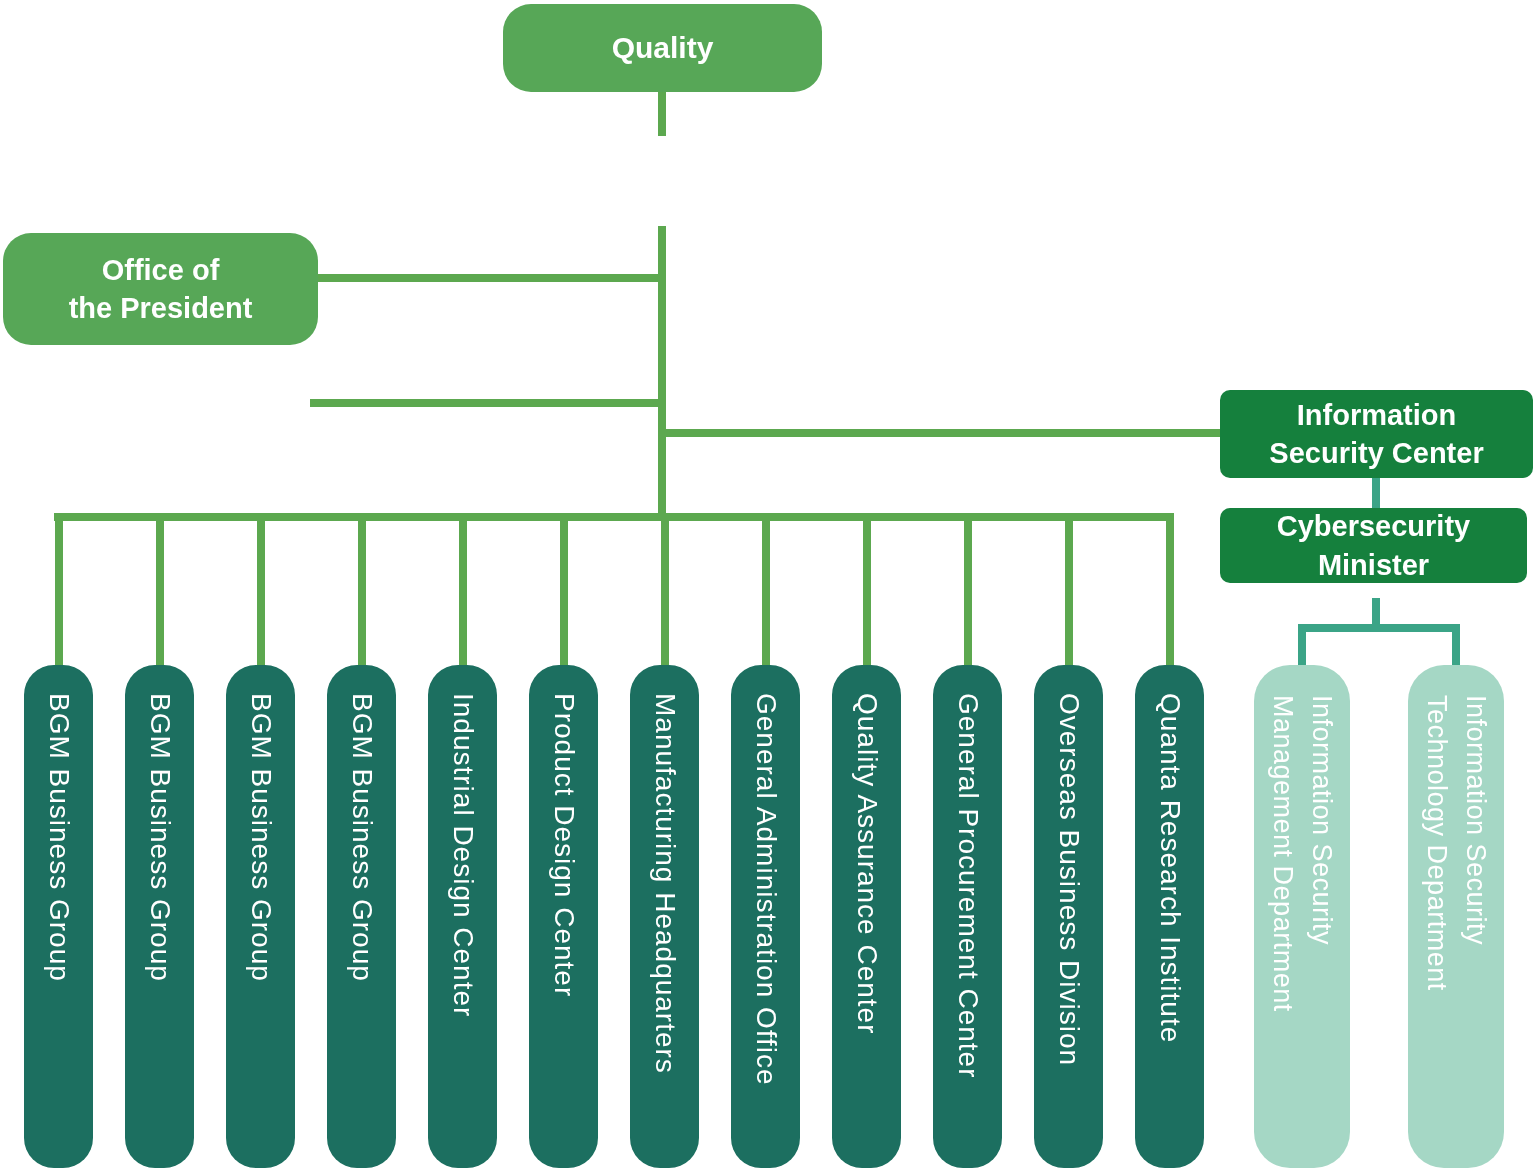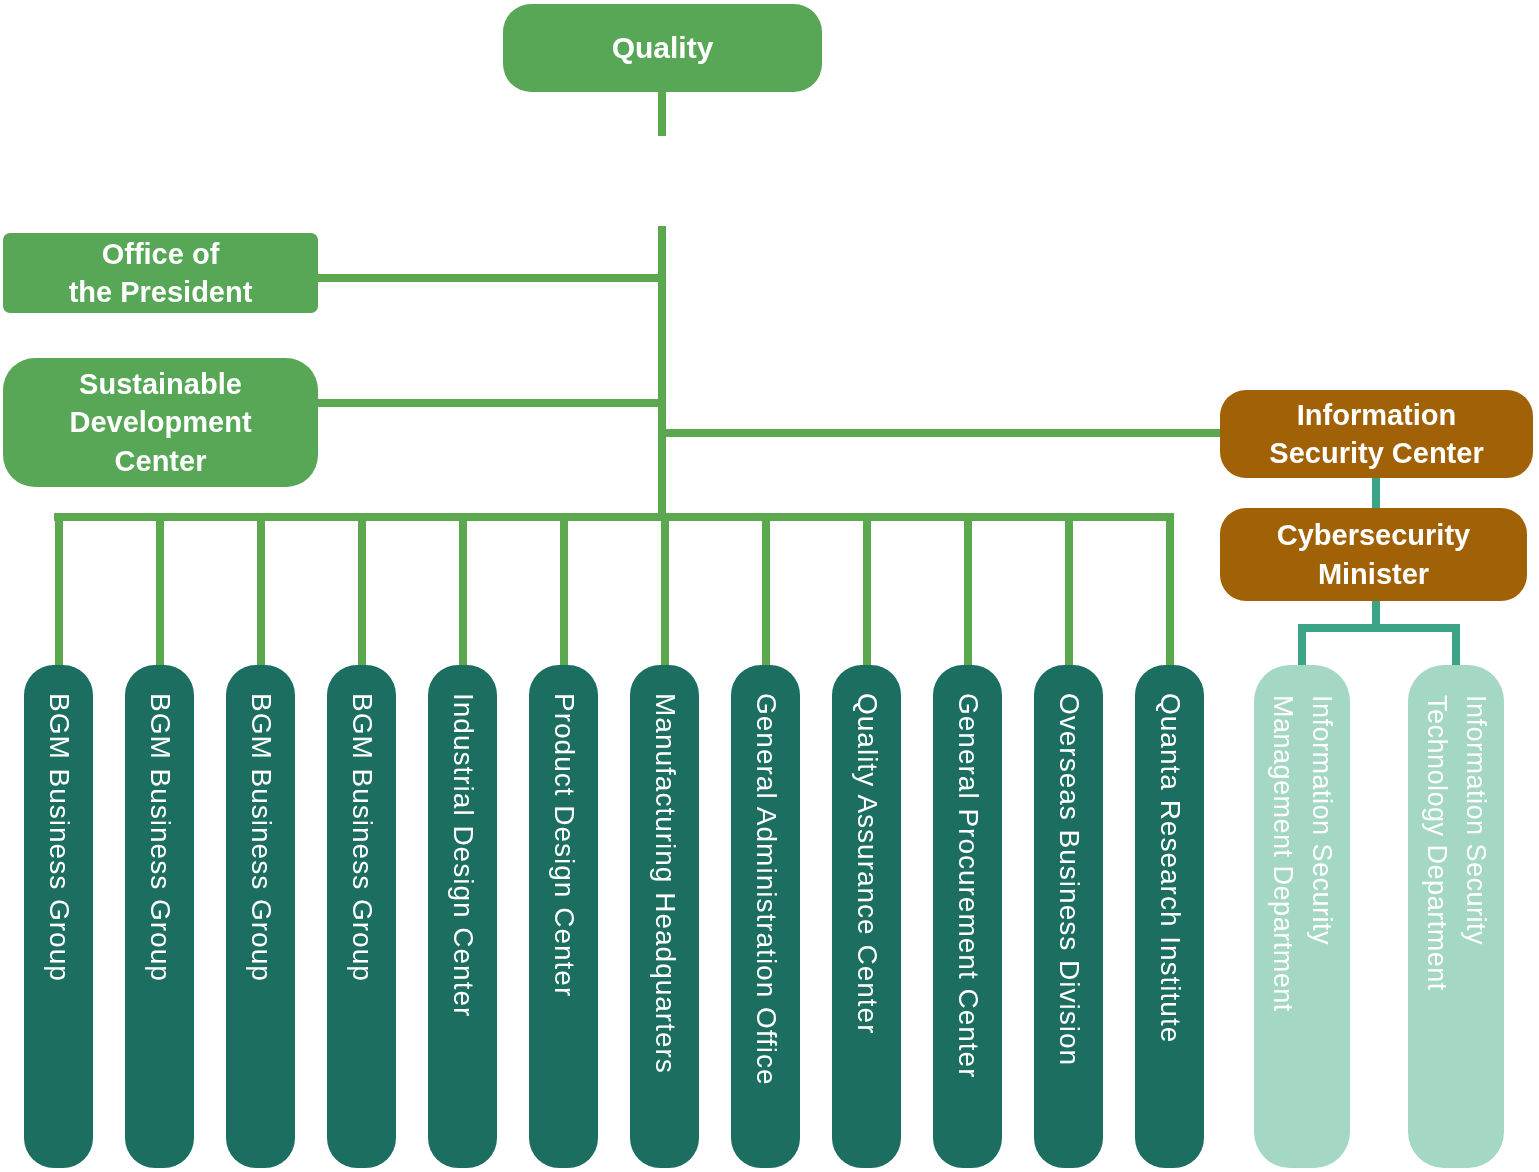--- a/index.html
+++ b/index.html
@@ -17,21 +17,21 @@
     display: flex;
     align-items: center;
     justify-content: center;
     text-align: center;
     color: #ffffff;
     font-weight: bold;
     white-space: pre-line;
     box-sizing: border-box;
   }
   .green-box { background: #57A757; border-radius: 28px; }
-  .teal-box  { background: #a16207; border-radius: 26px; }
+  .teal-box  { background: #15803d; border-radius: 10px; }
   .fs30 { font-size: 30px; line-height: 1.25; }
   .fs29 { font-size: 29px; line-height: 1.32; }
 
   
   .gline { position: absolute; background: #5CA84F; }
   .tline { position: absolute; background: #3BA487; }
 
   
   .drops {
     position: absolute;
@@ -137,29 +137,26 @@
       </span>
   </div>
 
   <div class="tline" style="left:1372px; top:474px; width:8px;   height:38px;"></div>
   <div class="tline" style="left:1372px; top:598px; width:8px;   height:30px;"></div>
   <div class="tline" style="left:1298px; top:624px; width:162px; height:8px;"></div>
   <div class="tline" style="left:1298px; top:624px; width:8px;   height:44px;"></div>
   <div class="tline" style="left:1452px; top:624px; width:8px;   height:44px;"></div>
 
   <div class="box green-box fs30" style="left:503px; top:4px;   width:319px; height:88px;">Quality</div>
-  <div class="box green-box fs29" style="left:3px;   top:233px; width:315px; height:80px;border-radius:7px;">Office of
+  <div class="box green-box fs29" style="left:3px;   top:233px; width:315px; height:112px;">Office of
 the President</div>
-  <div class="box green-box fs29" style="left:3px;   top:358px; width:315px; height:129px; border-radius:32px;">Sustainable
-Development
-Center</div>
 
   <div class="box teal-box fs29" style="left:1220px; top:390px; width:313px; height:88px;">Information
 Security Center</div>
-  <div class="box teal-box fs29" style="left:1220px; top:508px; width:307px; height:93px;">Cybersecurity
+  <div class="box teal-box fs29" style="left:1220px; top:508px; width:307px; height:75px;">Cybersecurity
 Minister</div>
 
   <div class="cols">
     <div class="col">
         <span class="vtext">BGM Business Group</span>
       </div>
     <div class="col">
         <span class="vtext">BGM Business Group</span>
       </div>
     <div class="col">

